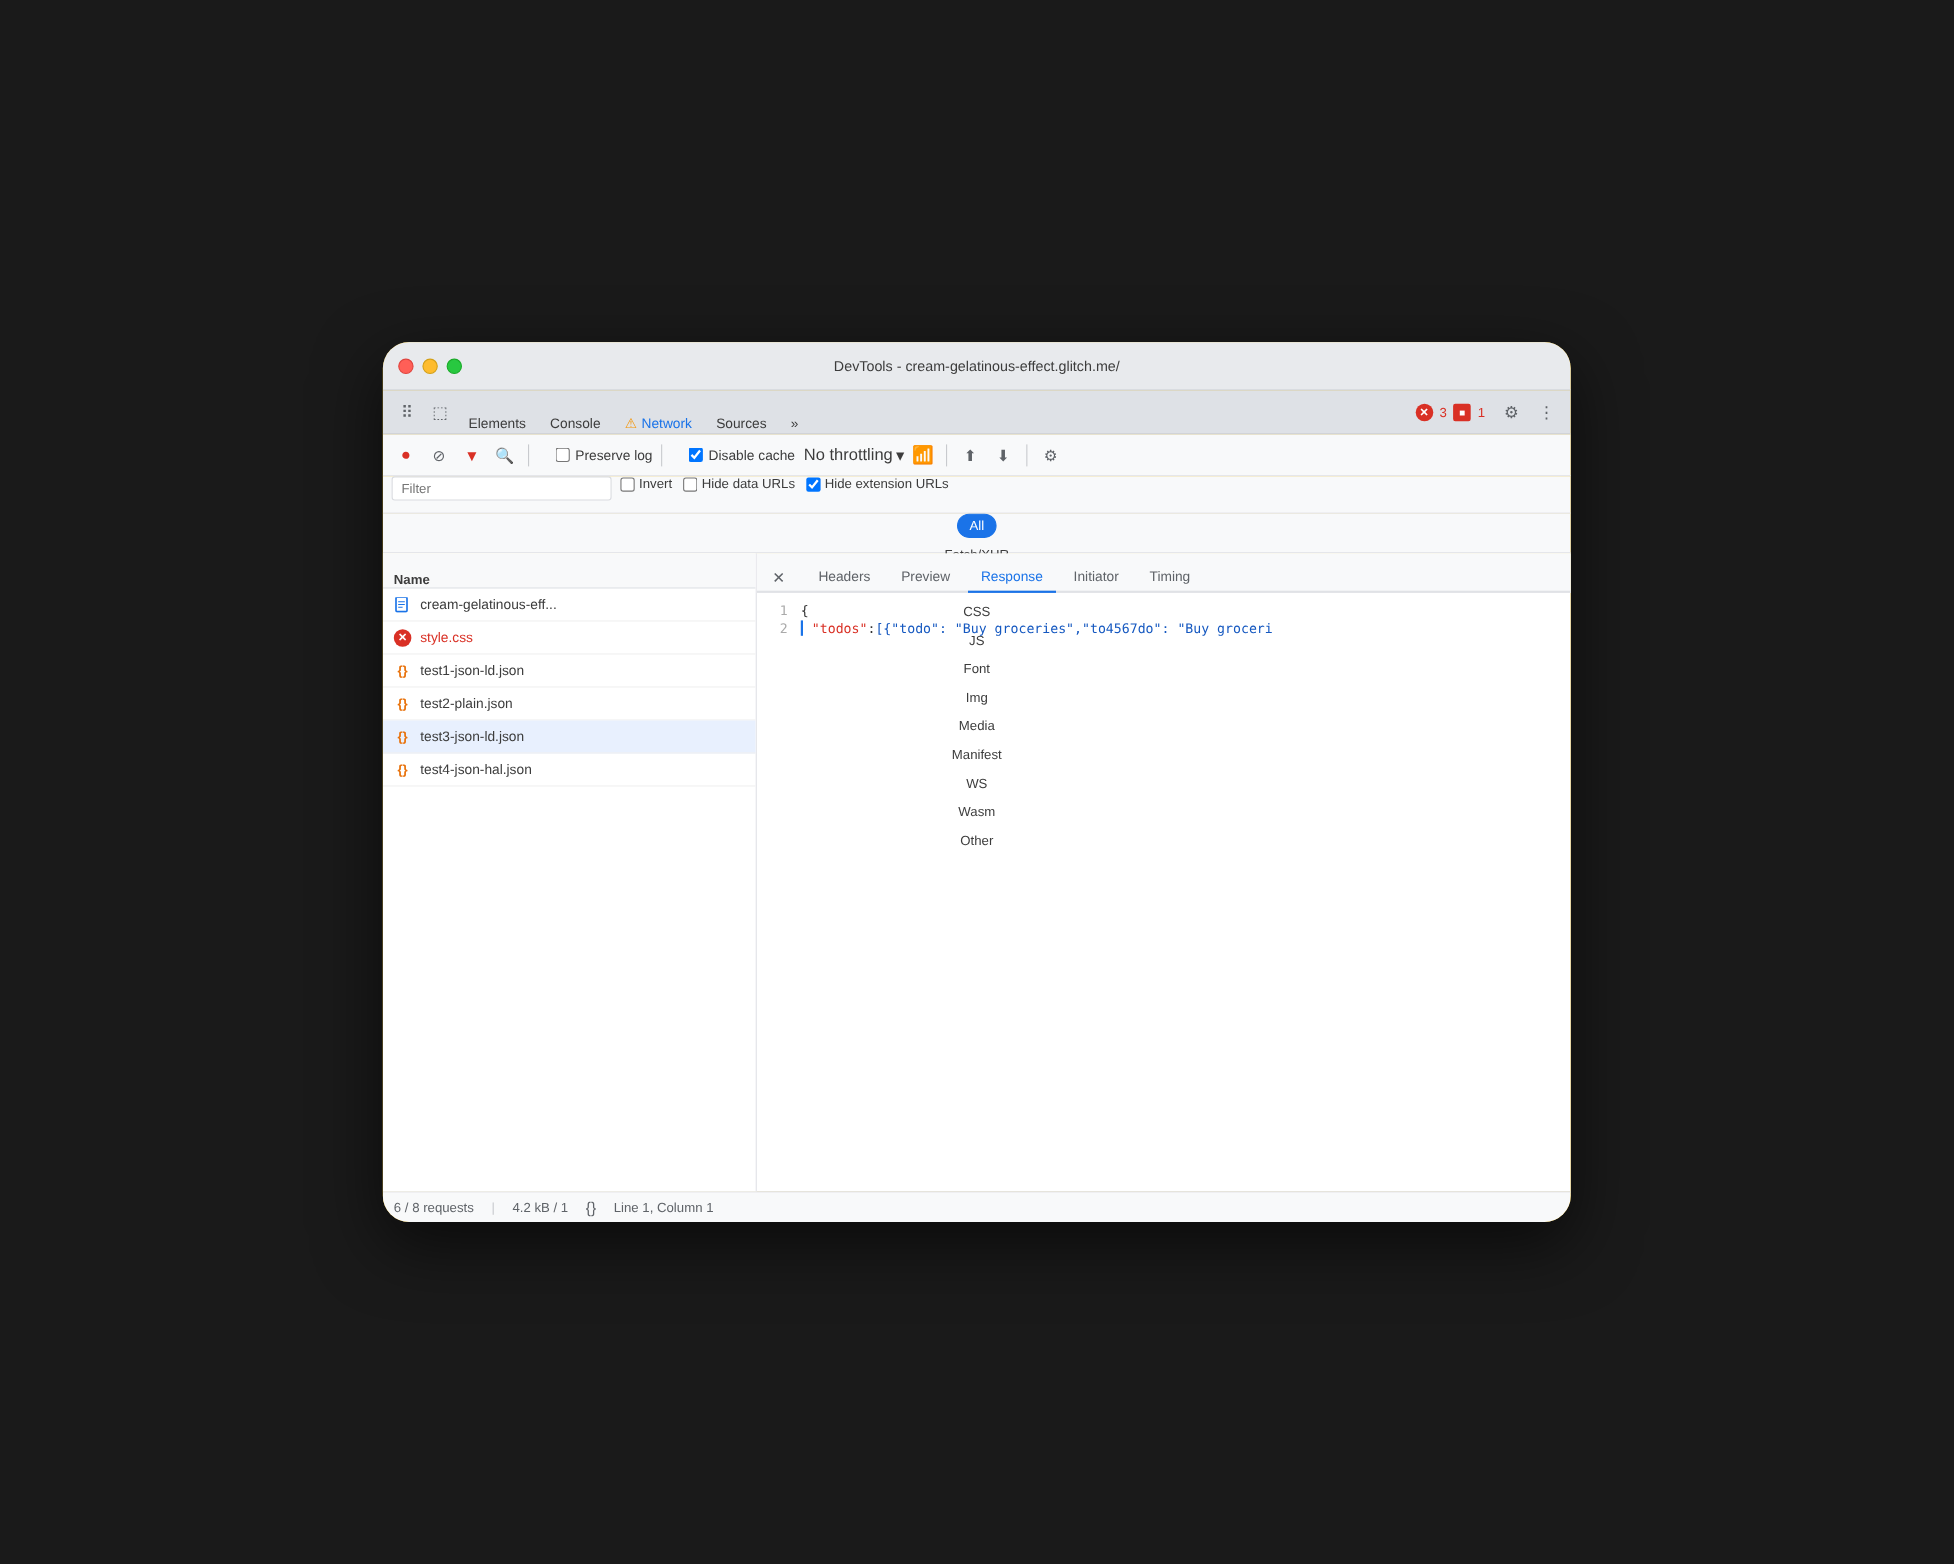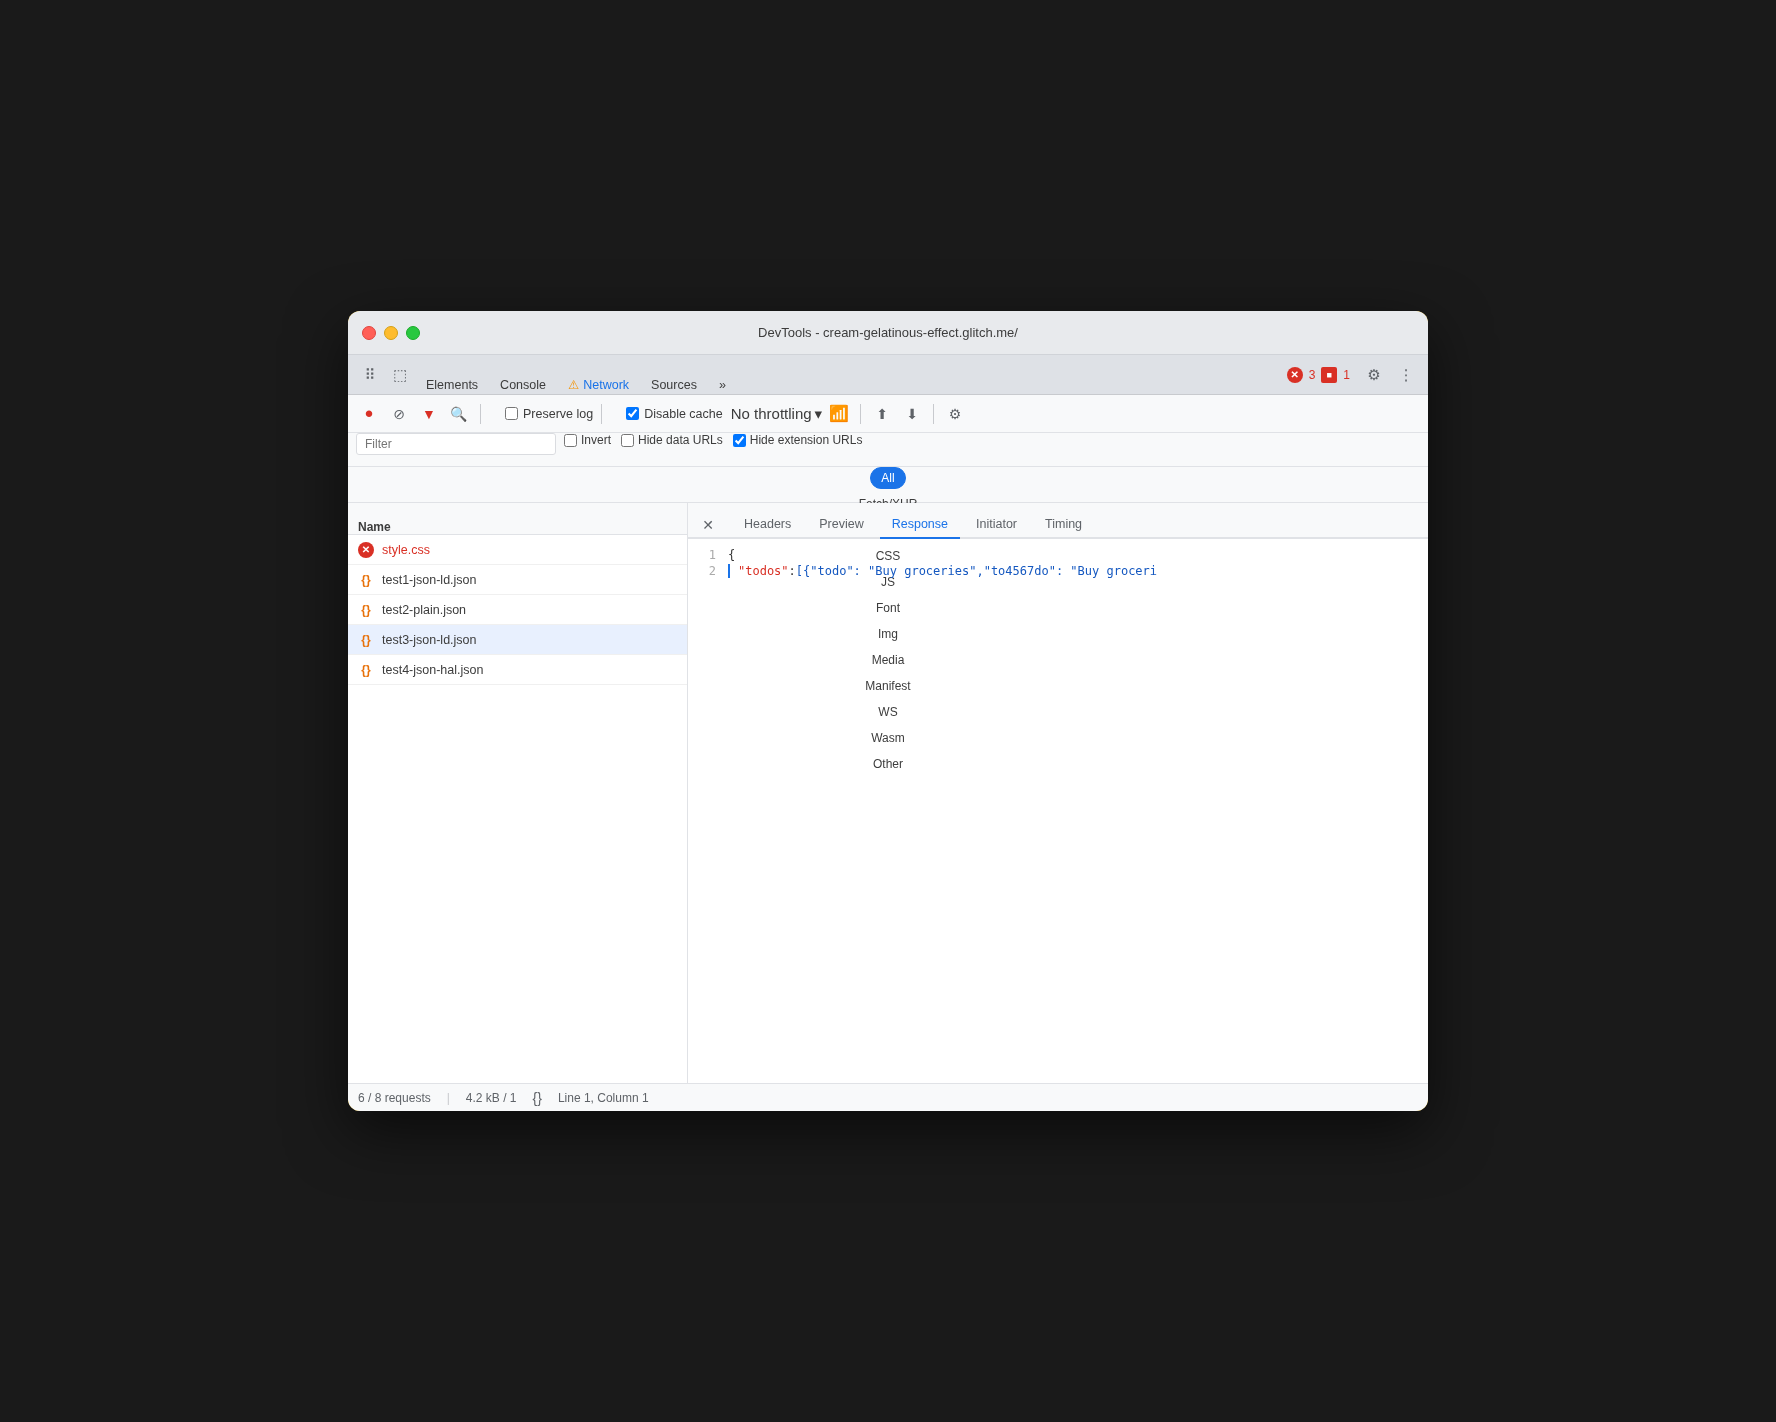--- a/index.html
+++ b/index.html
@@ -7,21 +7,21 @@
       background: #1a1a1a;
       display: flex;
       justify-content: center;
       align-items: center;
       min-height: 100vh;
       font-family: -apple-system, BlinkMacSystemFont, 'Segoe UI', sans-serif;
     }
     .devtools-window {
       width: 1080px;
       background: #eab308;
-      border-radius: 12px;
+      border-radius: 24px;
       overflow: hidden;
       box-shadow: 0 20px 60px rgba(0,0,0,0.6);
     }
     .title-bar {
       background: #e8eaed;
       height: 44px;
       display: flex;
       align-items: center;
       justify-content: center;
       position: relative;
@@ -511,20 +511,31 @@
   </div>
 
 
   <div class="main-content">
 
     <div class="file-list">
       <div class="file-list-header">
         <span>Name</span>
       </div>
 
+      <div class="file-item">
+        <div class="file-icon-doc">
+          <svg width="14" height="14" viewBox="0 0 14 14">
+              <rect x="1" y="0" width="10" height="13" rx="1" fill="none" stroke="#1a73e8" stroke-width="1.5"></rect>
+              <line x1="3" y1="4" x2="9" y2="4" stroke="#1a73e8" stroke-width="1"></line>
+              <line x1="3" y1="6.5" x2="9" y2="6.5" stroke="#1a73e8" stroke-width="1"></line>
+              <line x1="3" y1="9" x2="7" y2="9" stroke="#1a73e8" stroke-width="1"></line>
+            </svg>
+        </div>
+        <span class="file-name">cream-gelatinous-eff...</span>
+      </div>
 
       <div class="file-item">
         <div class="file-icon-error">✕</div>
         <span class="file-name error">style.css</span>
       </div>
 
       <div class="file-item">
         <div class="file-icon-json">{}</div>
         <span class="file-name">test1-json-ld.json</span>
       </div>

